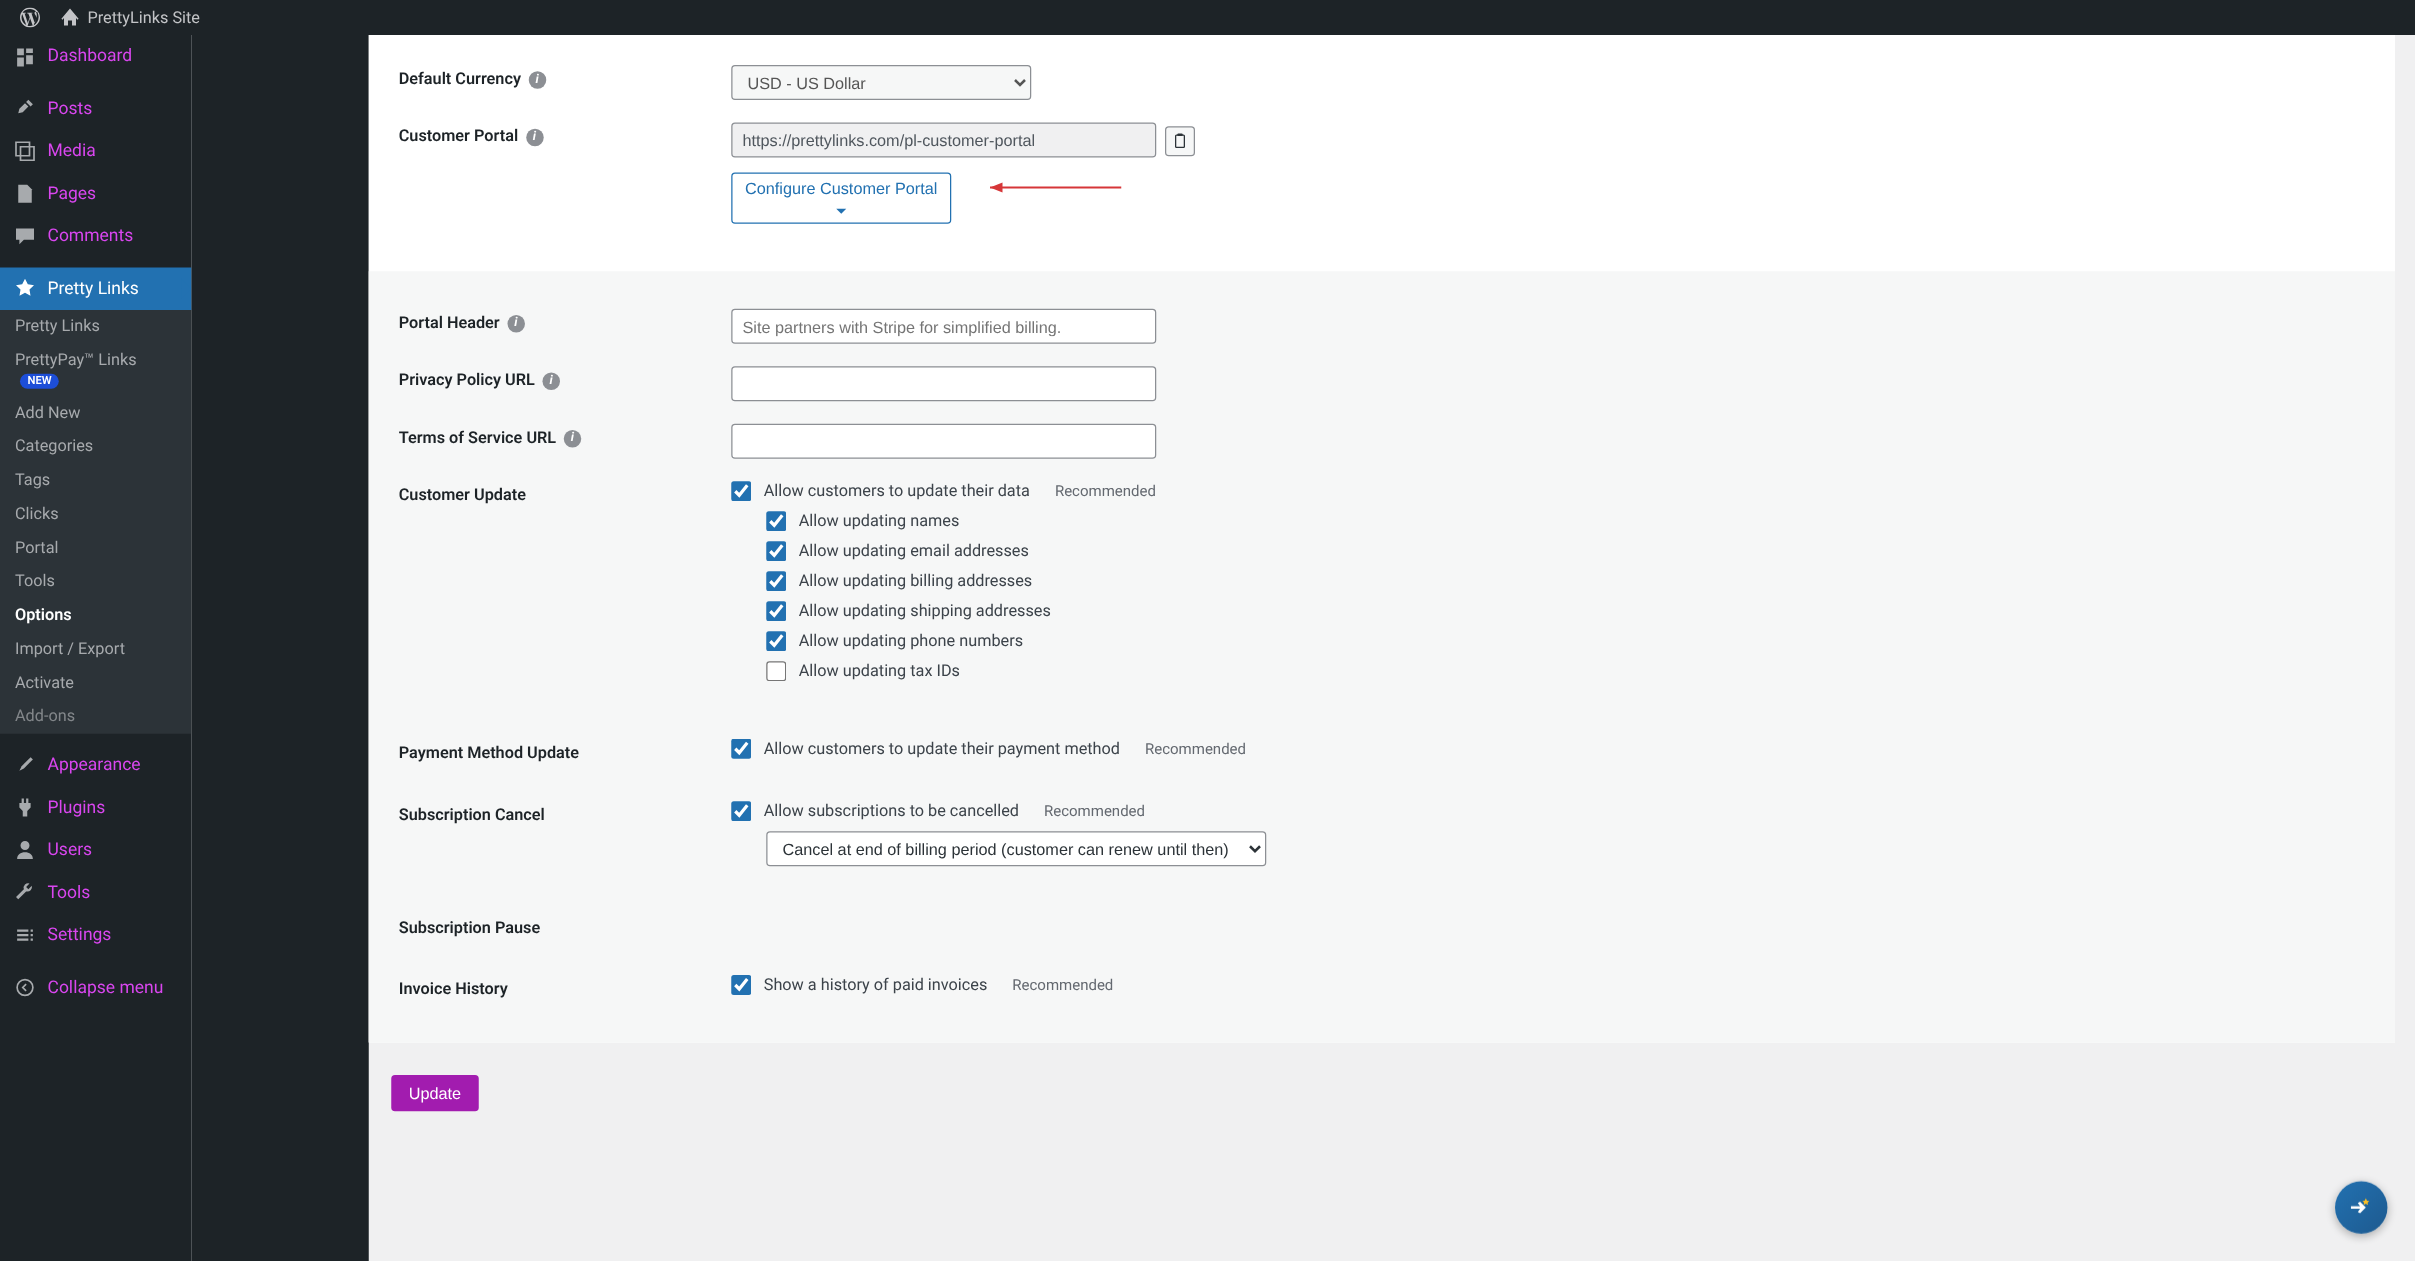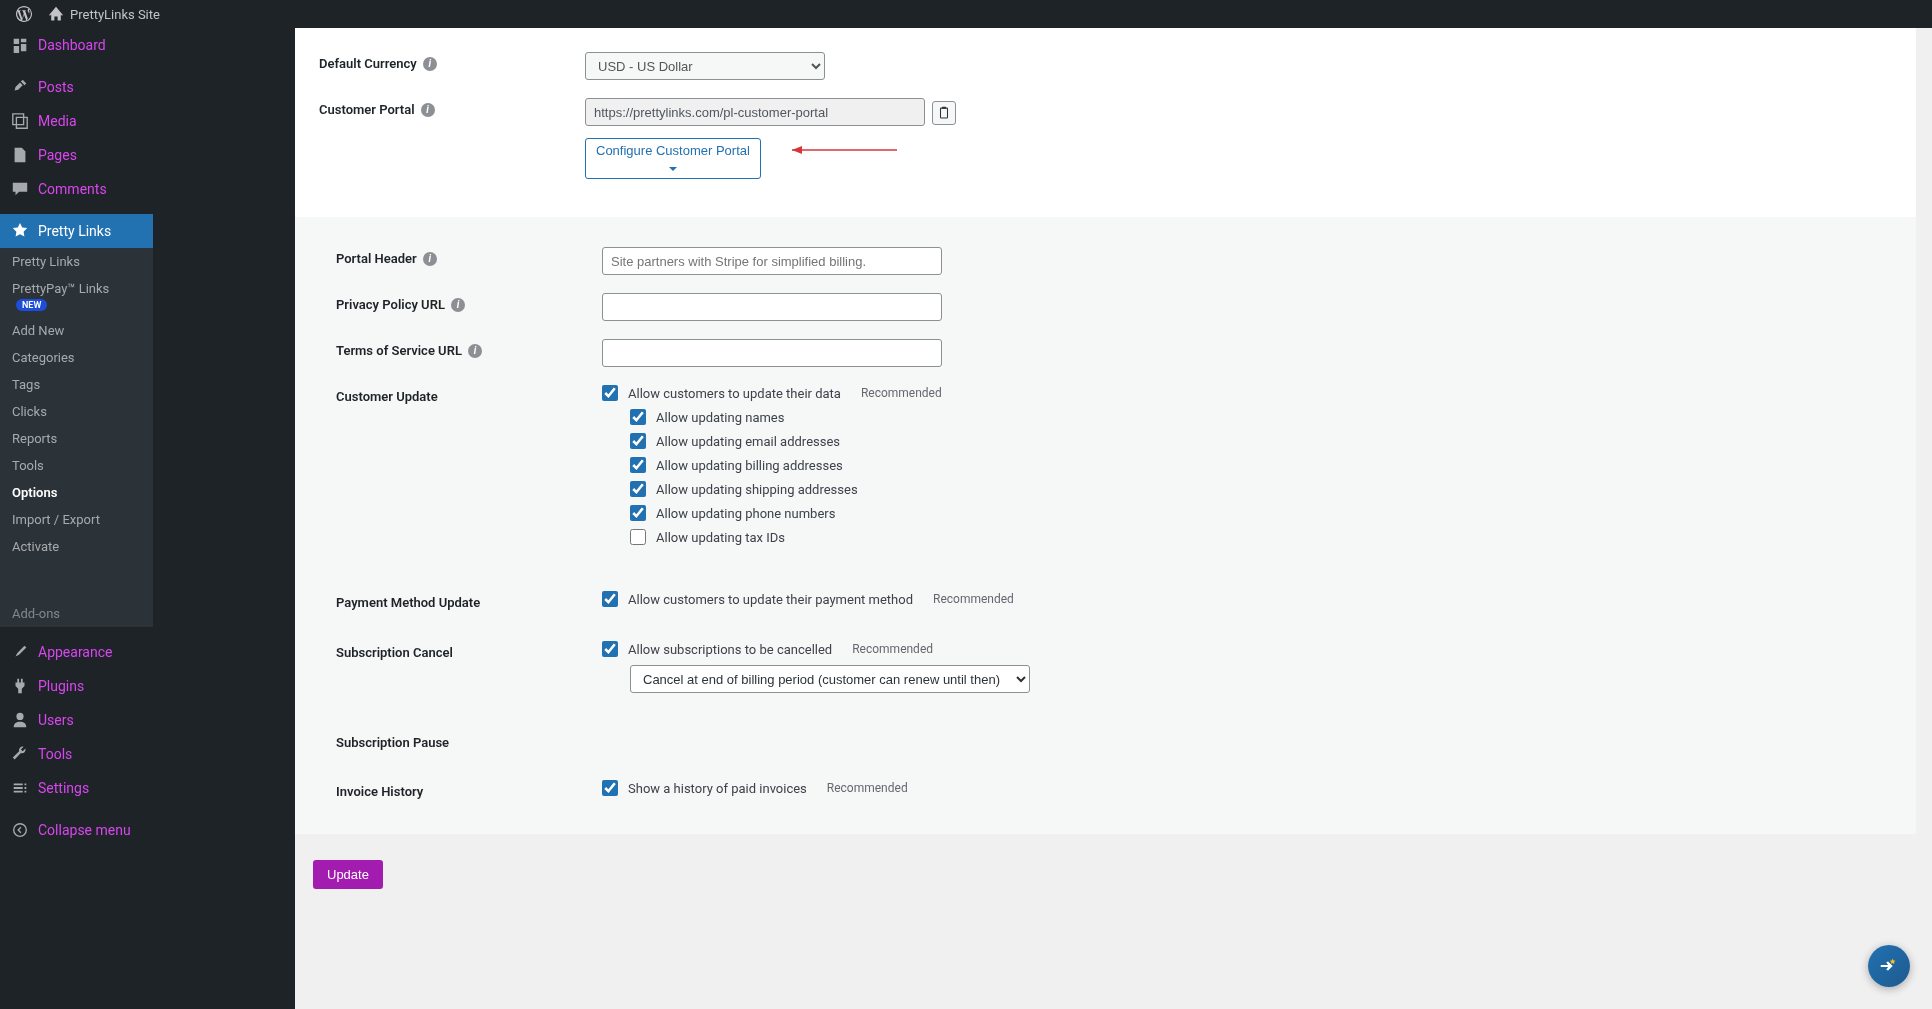--- a/index.html
+++ b/index.html
@@ -18,29 +18,29 @@
 .sidebar a, .sidebar .mitem { display: flex; align-items: center; gap: 8px; padding: 7px 10px; color: #d946ef; text-decoration: none; cursor: pointer; }
 .sidebar .mitem.active { background: #2271b1; color: #fff; position: relative; }
 .sidebar .mitem.active::after { content:""; position:absolute; right:-8px; top:50%; transform:translateY(-50%); border:8px solid transparent; border-left-color:#2271b1; }
 .sidebar .ic { width: 20px; height: 20px; display:flex; align-items:center; justify-content:center; }
 .sidebar .ic svg { width: 18px; height: 18px; fill: #a7aaad; }
 .sidebar .mitem.active .ic svg { fill: #fff; }
 .sidebar .sub { background: #2c3338; font-size: 13px; }
 .sidebar .sub .sitem { padding: 6px 12px; color: #a7aaad; cursor: pointer; }
 .sidebar .sub .sitem.current { color: #fff; font-weight: 600; }
 .sidebar .sep { height: 8px; }
-.sidebar .dim { color: #72aee6; } .sidebar .dim.addons { opacity:.7;margin-top:40px; }
+.sidebar .dim { color: #72aee6; } .sidebar .dim.addons { opacity:.7; }
 .badge-new { background: #1d4ed8; color: #fff; font-size: 9px; border-radius: 8px; padding: 1px 6px; margin-left: 4px; font-weight:600; }
 
 
 .subsidebar { width: 142px; background: #1d2327; }
 .main { flex: 1; background: #f0f0f1; display:flex; }
 .content-wrap { flex:1; padding: 0 0 20px 0; }
 .whitebox { background: #fff; margin: 0 16px 0 0; padding: 24px 0 0 0; }
-.settings-panel { background: #f6f7f7; margin-top: 20px; padding: 30px 0 30px 17px; }
+.settings-panel { background: #f6f7f7; margin-top: 20px; padding: 30px 0 30px 0; }
 
 .form-row { display:flex; align-items:flex-start; padding: 0 0 18px 0; }
 .form-row .lbl { width: 290px; padding-left: 24px; font-weight: 600; font-size: 13px; color: #1d2327; padding-top: 4px; display:flex; align-items:center; gap:6px; }
 .form-row .ctrl { flex:1; }
 .help-ic { width:14px; height:14px; background:#8c8f94; border-radius:50%; display:inline-flex; align-items:center; justify-content:center; color:#fff; font-size:10px; font-weight:bold; font-style:italic; cursor:help; }
 
 .sel, .txtinput { border:1px solid #8c8f94; border-radius:3px; padding:4px 8px; font-size:13px; background:#fff; color:#2c3338; }
 .sel { width: 240px; height:28px; }
 .sel.ro { background:#f6f7f7; color:#555; }
 .txtinput { width: 340px; height:28px; }
@@ -140,21 +140,21 @@
     <div class="sub">
       <div class="sitem">Pretty Links</div>
       <div class="sitem">
         <span>PrettyPay™ Links</span>
         <span class="badge-new">NEW</span>
       </div>
       <div class="sitem">Add New</div>
       <div class="sitem">Categories</div>
       <div class="sitem">Tags</div>
       <div class="sitem">Clicks</div>
-      <div class="sitem">Reports</div>
+      <div class="sitem">Portal</div>
       <div class="sitem">Tools</div>
       <div class="sitem current">Options</div>
       <div class="sitem">Import / Export</div>
       <div class="sitem">Activate</div>
       <div class="sitem dim addons">Add-ons</div>
     </div>
     <div class="sep"></div>
     <div class="mitem">
       <span class="ic">
           <svg viewBox="0 0 20 20">

